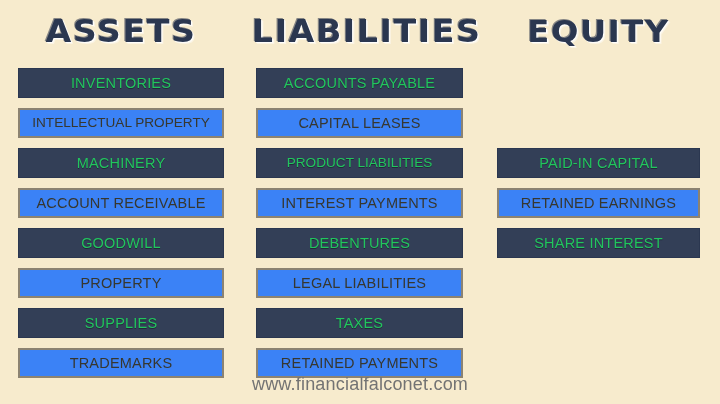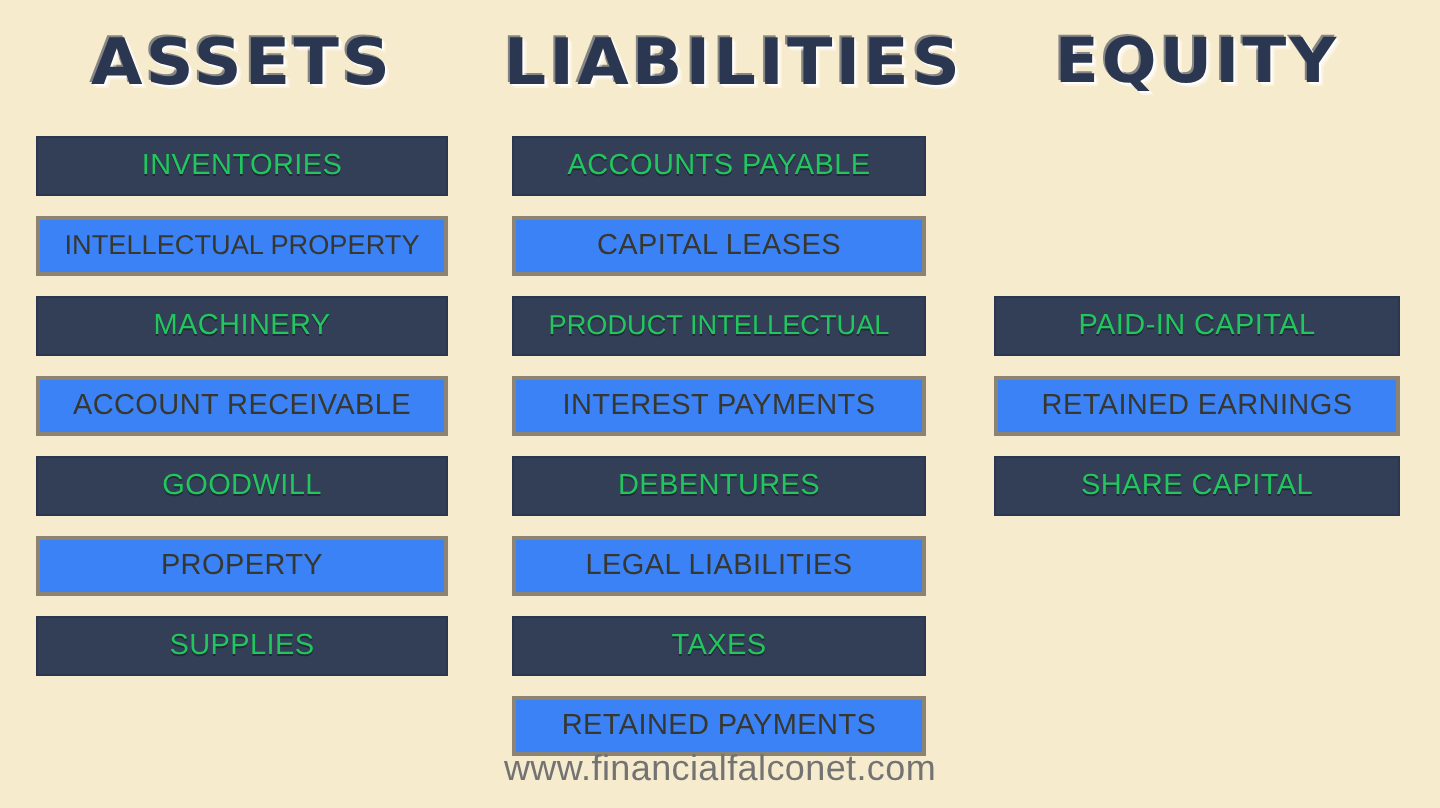--- a/index.html
+++ b/index.html
@@ -128,34 +128,37 @@
         </div>
         <div class="item dark">
           <span class="label">GOODWILL</span>
         </div>
         <div class="item light">
           <span class="label">PROPERTY</span>
         </div>
         <div class="item dark">
           <span class="label">SUPPLIES</span>
         </div>
+        <div class="item light">
+          <span class="label">TRADEMARKS</span>
+        </div>
       </div>
   </div>
 
   <div class="column" id="col-liabilities">
     <div class="col-heading">LIABILITIES</div>
     <div class="rows">
         <div class="item dark">
           <span class="label">ACCOUNTS PAYABLE</span>
         </div>
         <div class="item light">
           <span class="label">CAPITAL LEASES</span>
         </div>
         <div class="item dark long">
-          <span class="label">PRODUCT INTELLECTUAL</span>
+          <span class="label">PRODUCT LIABILITIES</span>
         </div>
         <div class="item light">
           <span class="label">INTEREST PAYMENTS</span>
         </div>
         <div class="item dark">
           <span class="label">DEBENTURES</span>
         </div>
         <div class="item light">
           <span class="label">LEGAL LIABILITIES</span>
         </div>
@@ -171,20 +174,20 @@
   <div class="column" id="col-equity">
     <div class="col-heading">EQUITY</div>
     <div class="rows offset-2">
         <div class="item dark">
           <span class="label">PAID-IN CAPITAL</span>
         </div>
         <div class="item light">
           <span class="label">RETAINED EARNINGS</span>
         </div>
         <div class="item dark">
-          <span class="label">SHARE CAPITAL</span>
+          <span class="label">SHARE INTEREST</span>
         </div>
       </div>
   </div>
 
   <div id="footer-url">www.financialfalconet.com</div>
 
 </div>
 
 </body></html>

